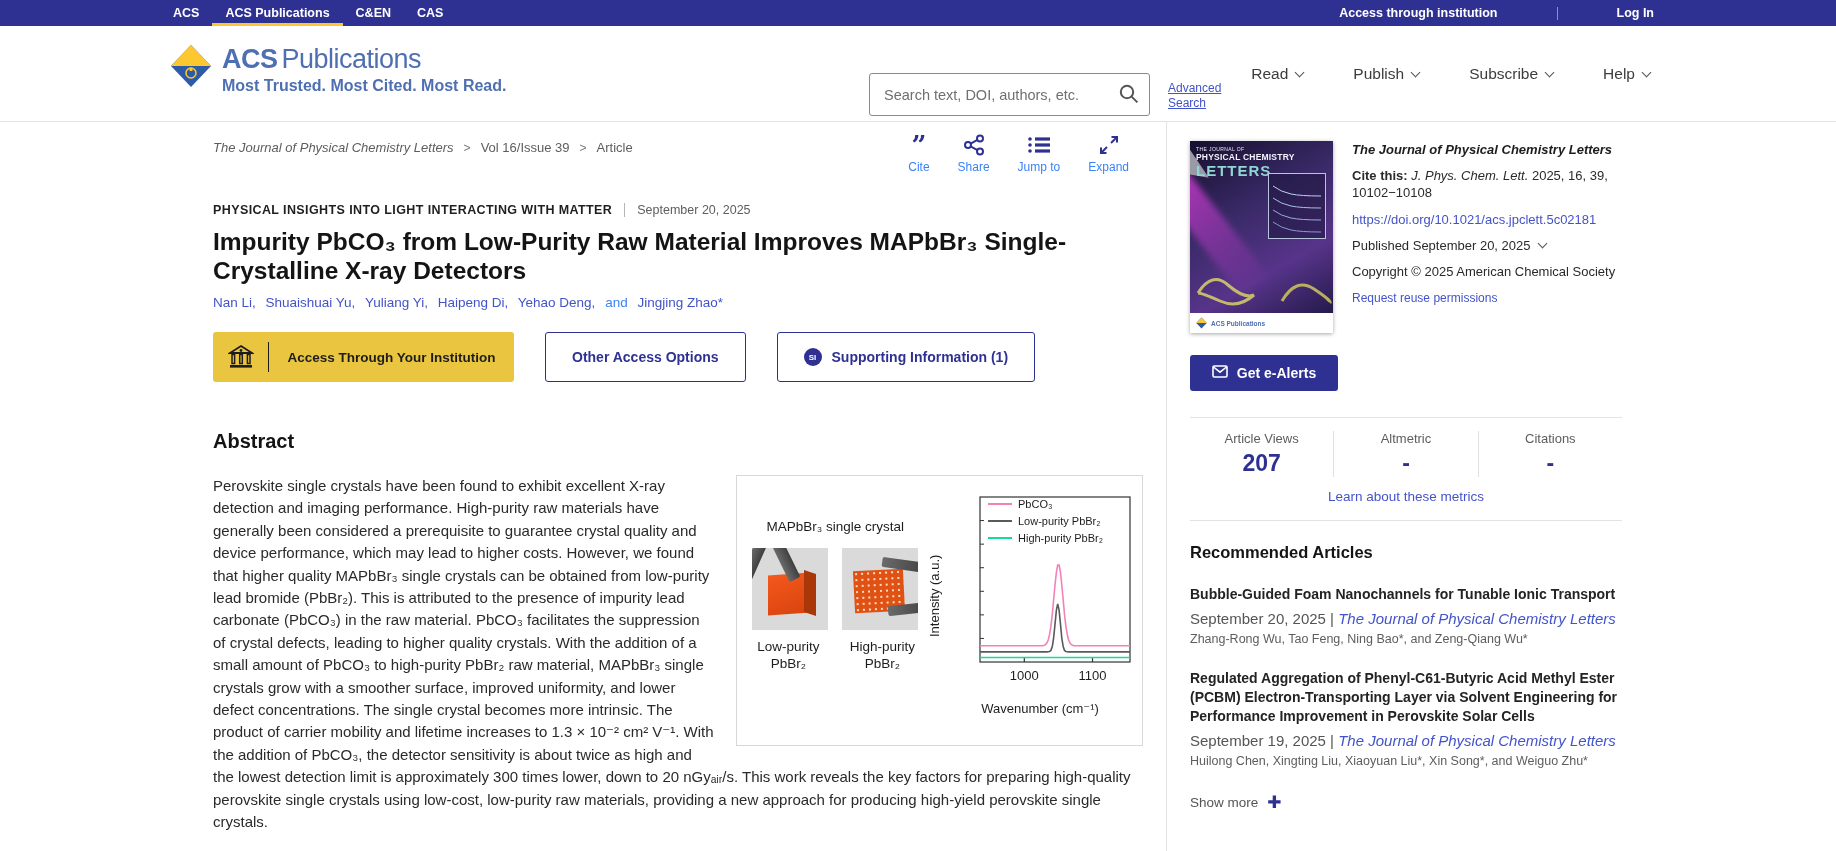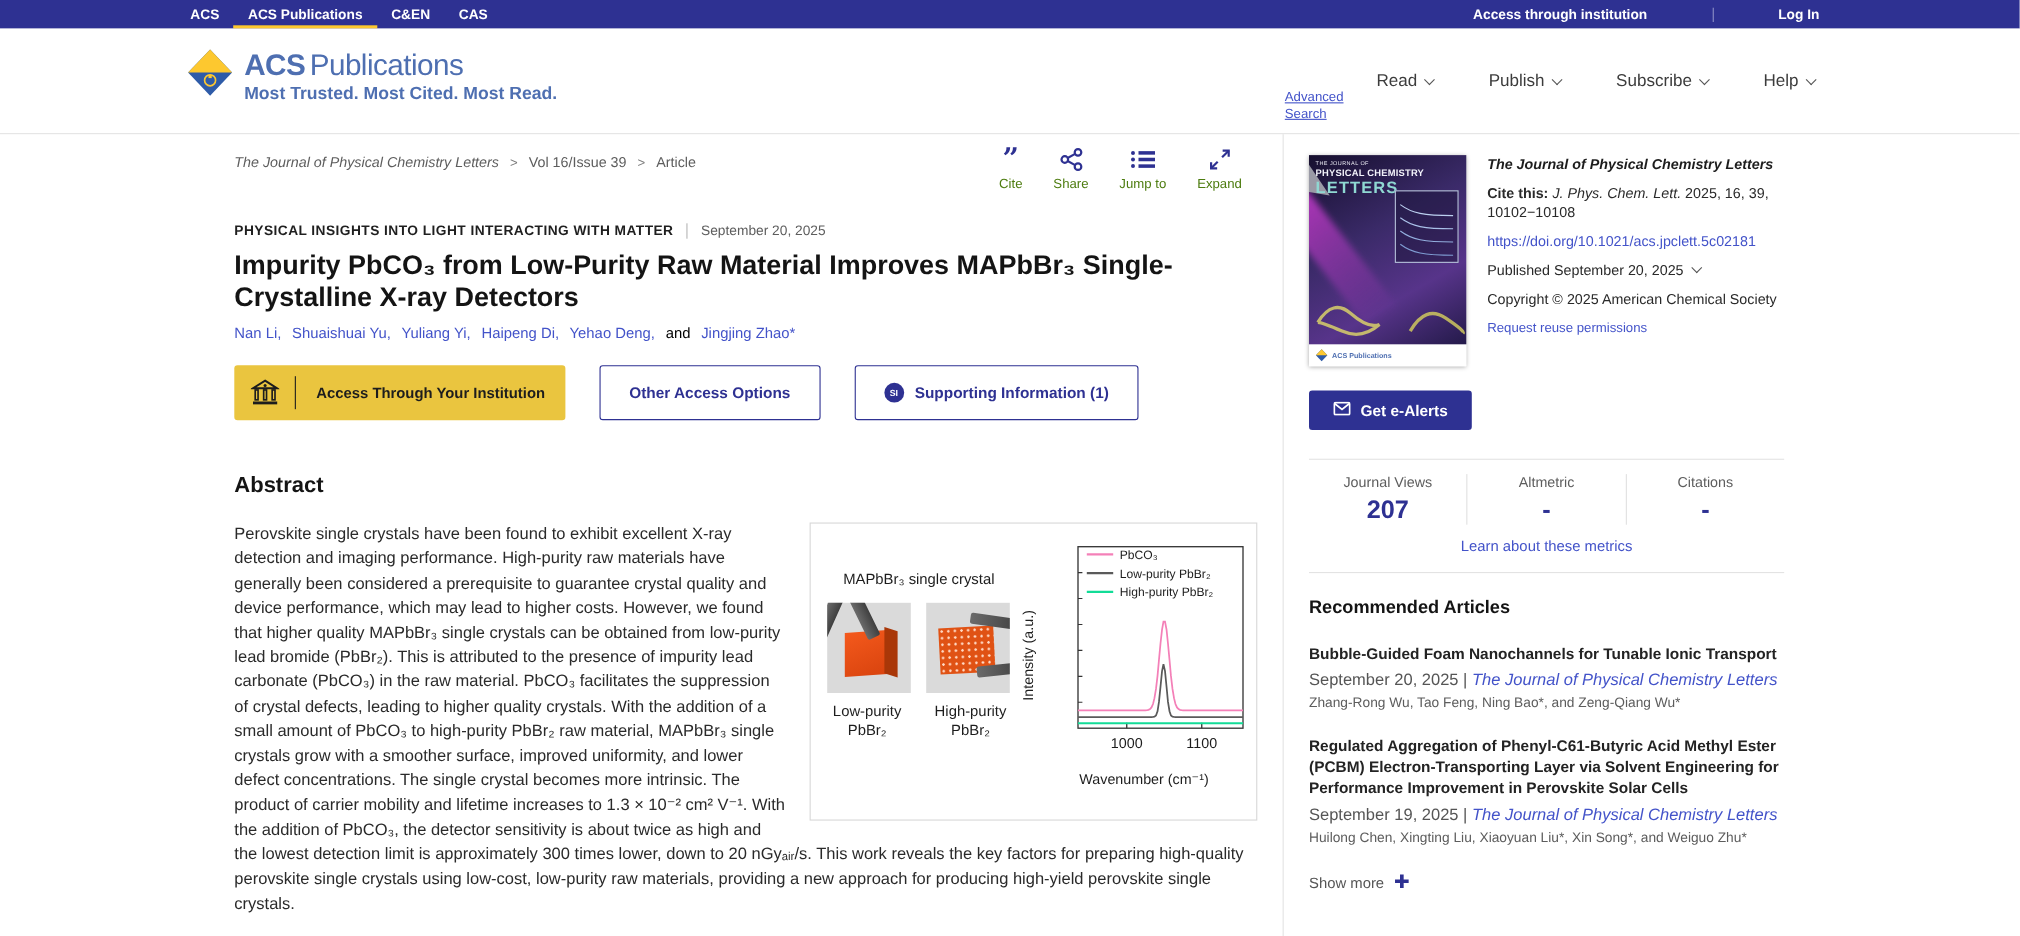--- a/index.html
+++ b/index.html
@@ -39,33 +39,33 @@
   .main { position:absolute; left:213px; top:122px; width:930px; }
   .sidebar { position:absolute; left:1190px; top:122px; width:432px; }
 
   
   .crumb-row { margin-top:18px; font-size:13px; color:#5d5d5d; display:flex; align-items:center; gap:10px; }
   .crumb-journal { font-style:italic; color:#5d5d5d; cursor:pointer; }
   .crumb-sep { color:#7a7a7a; font-size:12px; }
   .crumb-link { color:#5d5d5d; cursor:pointer; }
   .toolbar { position:absolute; right:14px; top:12px; display:flex; gap:28px; }
   .tool { display:flex; flex-direction:column; align-items:center; gap:4px; cursor:pointer; }
-  .tool-label { font-size:12px; color:#4d7c0f; }
+  .tool-label { font-size:12px; color:#3b82f6; }
   .tool-ic { height:22px; display:flex; align-items:center; color:#2e3192; }
   .quote-glyph { font-family:"DejaVu Serif",serif; font-weight:900; font-size:26px; line-height:20px; color:#2e3192; }
 
   
   .collection-row { margin-top:48px; display:flex; align-items:center; gap:12px; }
   .collection { font-size:12.5px; font-weight:bold; letter-spacing:0.4px; color:#1f1f1f; cursor:pointer; }
   .coll-sep { width:1px; height:14px; background:#b5b5b5; }
   .pub-date { font-size:12.5px; color:#5d5d5d; }
   h1.title { margin-top:10px; font-size:24.5px; line-height:29px; font-weight:bold; color:#141414; max-width:930px; }
   .authors { margin-top:10px; font-size:13.5px; }
   .author-link { color:#4353c9; margin-right:6px; cursor:pointer; }
-  .author-and { color:#000000; margin-right:6px; }
+  .author-and { color:#3b82f6; margin-right:6px; }
 
   
   .btn-row { margin-top:22px; display:flex; gap:31px; height:50px; }
   .btn-inst { background:#eac53f; border:none; border-radius:3px; display:flex; align-items:center; width:301px; cursor:pointer; }
   .inst-ic { width:56px; display:flex; justify-content:center; align-items:center; border-right:1.4px solid #1d1d1d; height:30px; }
   .btn-inst span.lbl { flex:1; text-align:center; font-size:13.5px; font-weight:bold; color:#1d1d1d; }
   .btn-outline { background:#fff; border:1px solid #2e3192; border-radius:3px; color:#2e3192;
     font-size:14px; font-weight:bold; padding:0 26px; cursor:pointer; display:flex; align-items:center; gap:10px;
     font-family:"Liberation Sans","DejaVu Sans",sans-serif; }
   .si-badge { width:18px; height:18px; border-radius:50%; background:#2e3192; color:#fff; font-size:8px; font-weight:bold;
@@ -165,20 +165,31 @@
         <circle cx="21" cy="29" r="5" fill="none" stroke="#fdc82f" stroke-width="1.5"></circle>
         <rect x="19.5" y="24" width="3" height="3" fill="#fdc82f"></rect>
       </svg>
     </span>
     <span class="logo-texts">
       <div class="logo-name"><b>ACS</b><span>Publications</span></div>
       <div class="logo-tag">Most Trusted. Most Cited. Most Read.</div>
     </span>
   </div>
 
+  <div class="search-wrap">
+    <input class="search-input" type="text" placeholder="Search text, DOI, authors, etc." style="">
+    <button class="search-btn">
+      <span>
+        <svg width="22" height="22" viewBox="0 0 22 22">
+          <circle cx="9" cy="9" r="6.2" fill="none" stroke="#555" stroke-width="2"></circle>
+          <line x1="13.6" y1="13.6" x2="19.4" y2="19.4" stroke="#555" stroke-width="2"></line>
+        </svg>
+      </span>
+    </button>
+  </div>
   <div class="adv-search">Advanced Search</div>
 
   <div class="main-nav">
     <div class="nav-item">
         <span>Read</span>
         <span class="chev"></span>
       </div>
     <div class="nav-item">
         <span>Publish</span>
         <span class="chev"></span>
@@ -405,21 +416,21 @@
         <polyline points="1.5,2 8,7.2 14.5,2" fill="none" stroke="#fff" stroke-width="1.6"></polyline>
       </svg>
     </span>
     <span>Get e-Alerts</span>
   </button>
 
   <div class="sb-divider"></div>
 
   <div class="metrics">
     <div class="metric">
-      <div class="metric-label">Journal Views</div>
+      <div class="metric-label">Article Views</div>
       <div class="metric-value">207</div>
     </div>
     <div class="metric">
       <div class="metric-label">Altmetric</div>
       <div class="metric-value">-</div>
     </div>
     <div class="metric">
       <div class="metric-label">Citations</div>
       <div class="metric-value">-</div>
     </div>

